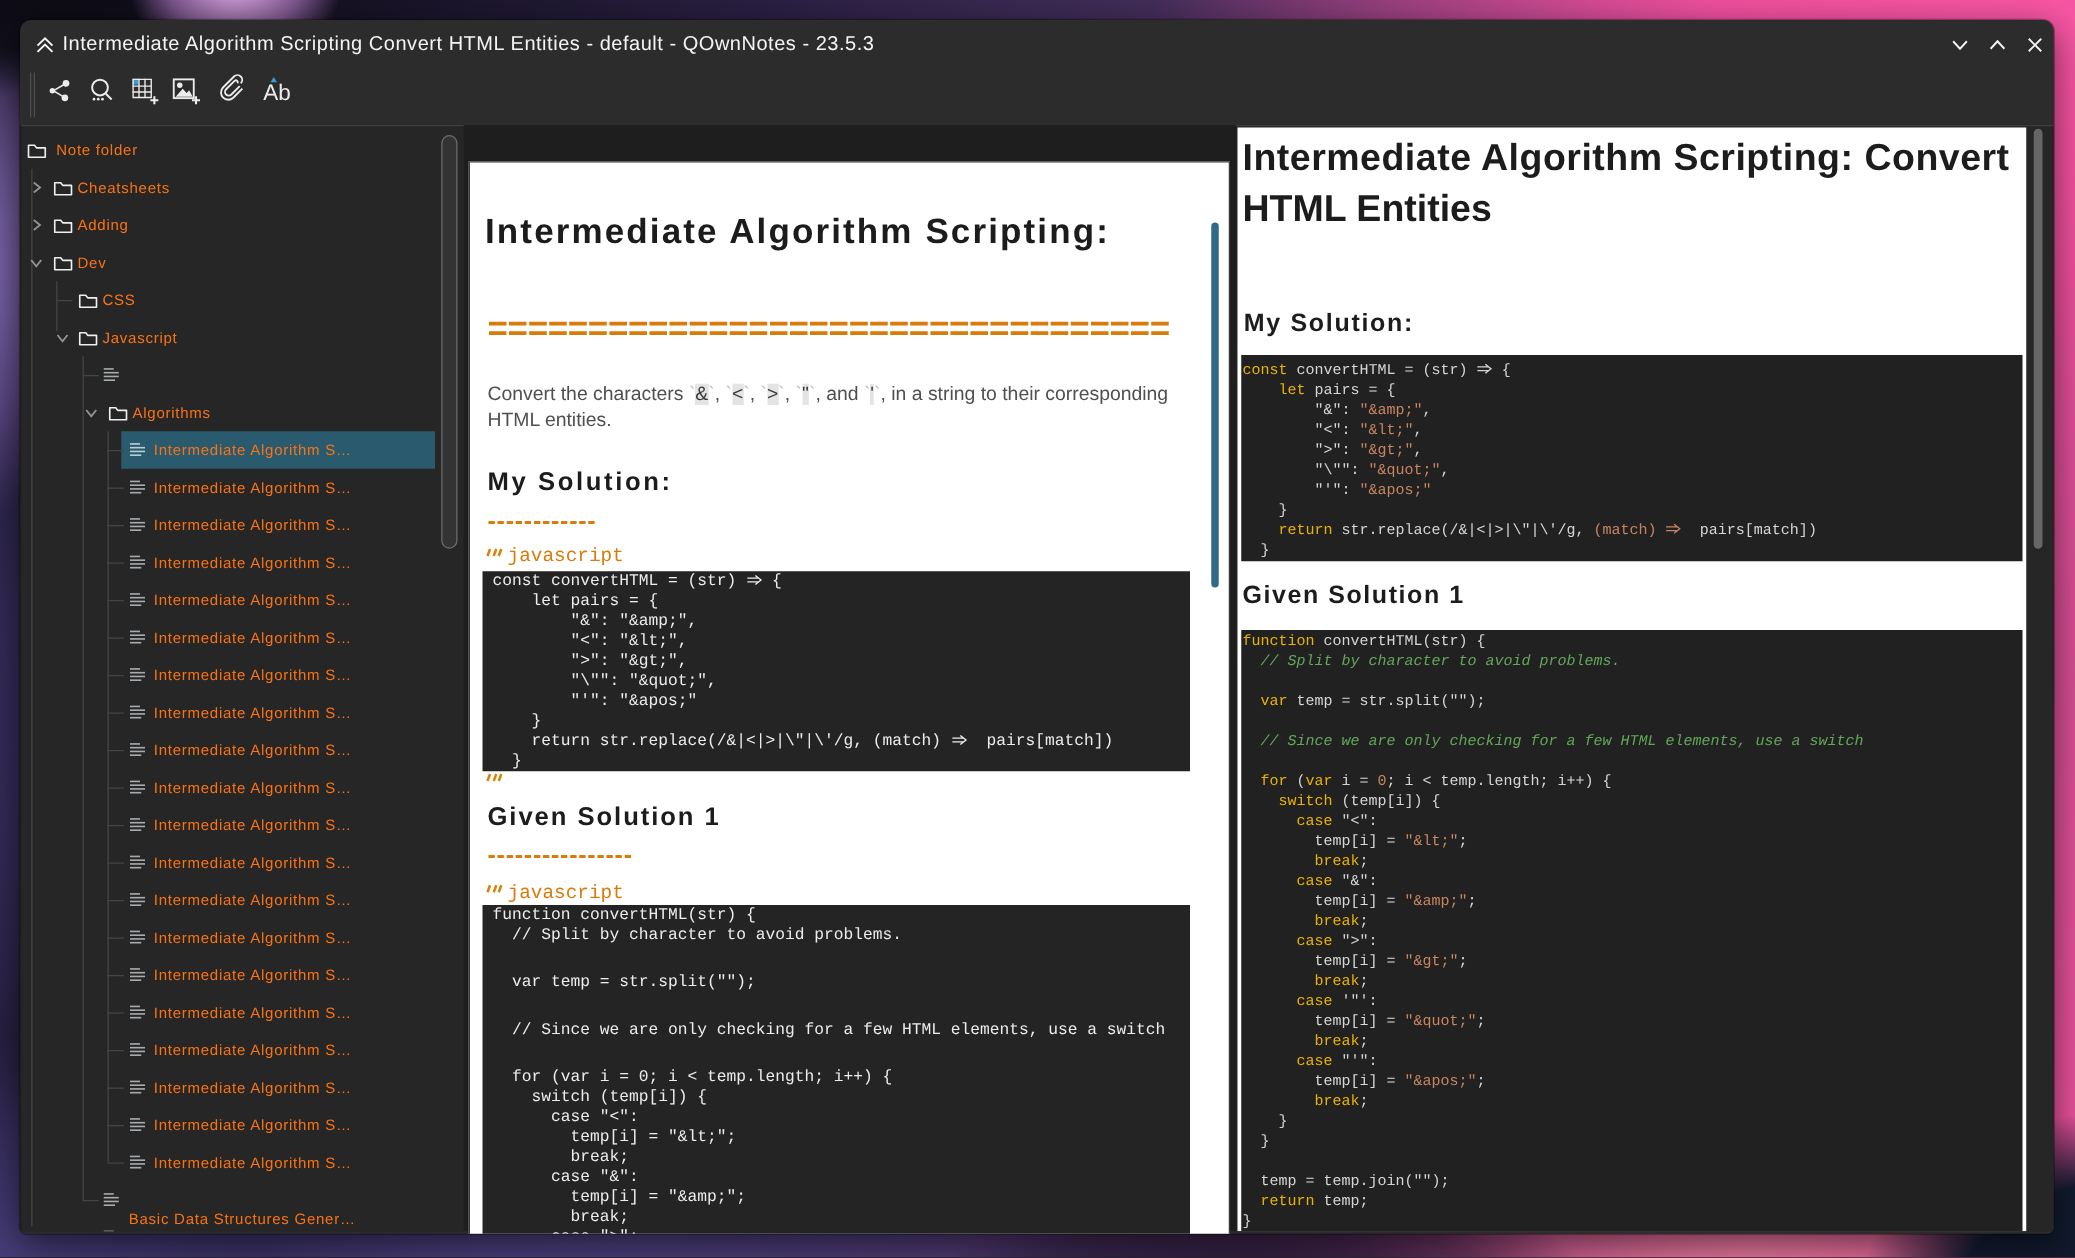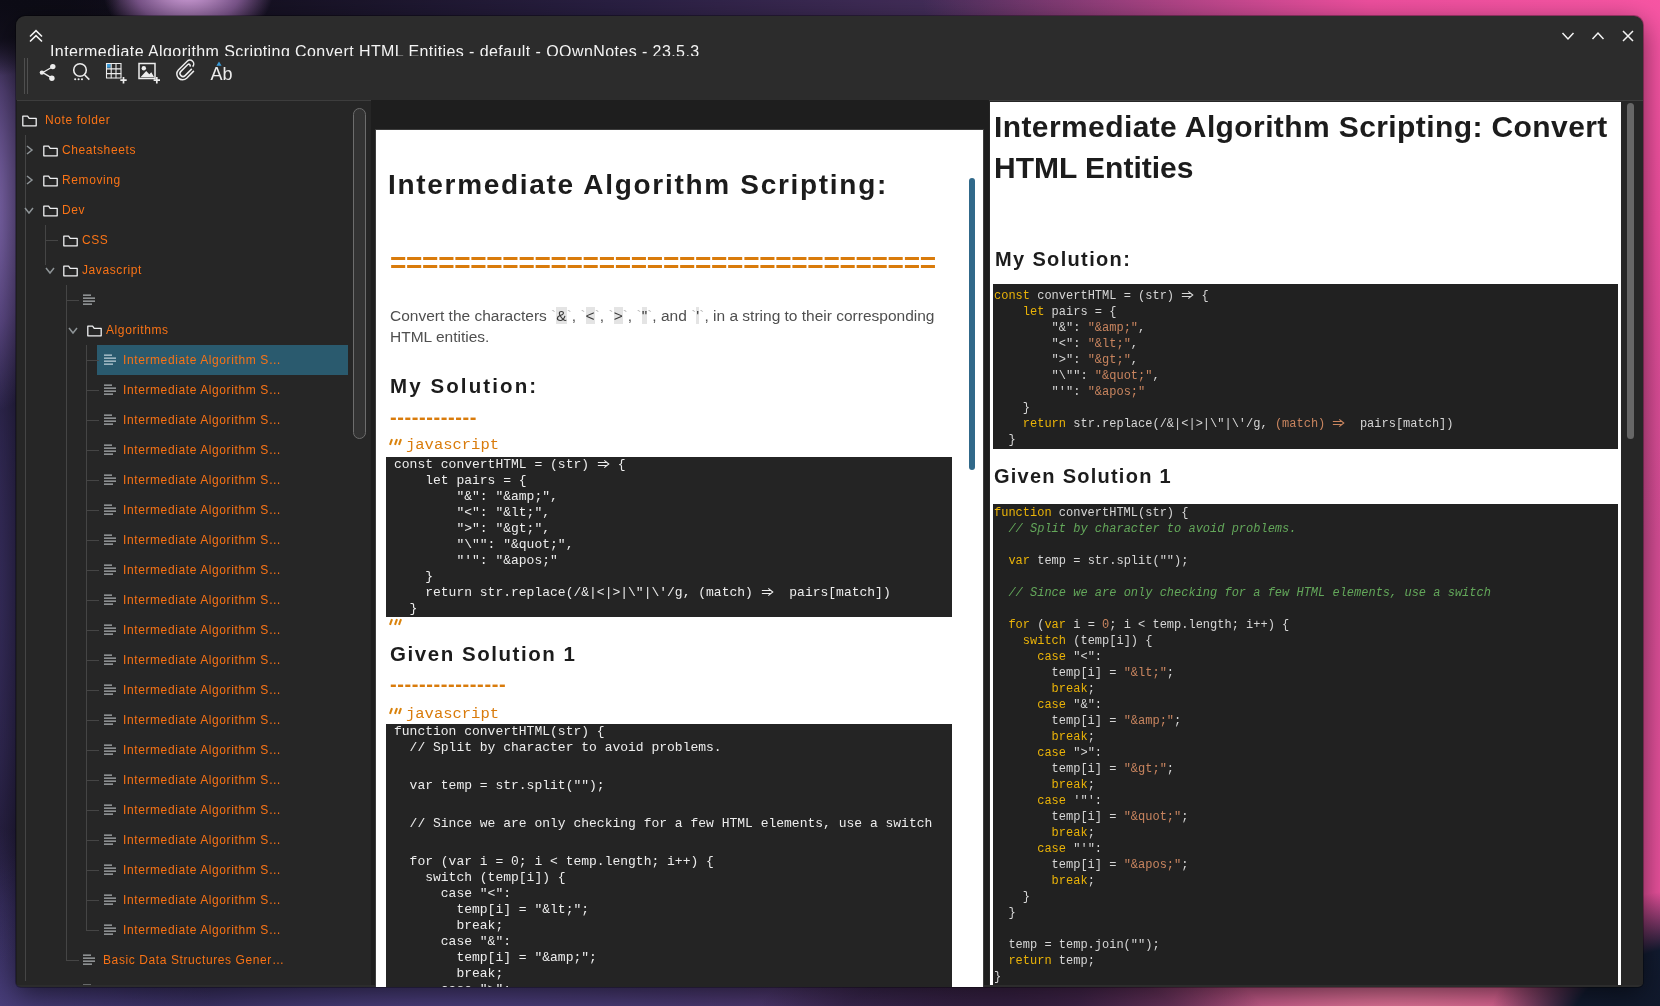--- a/index.html
+++ b/index.html
@@ -14,21 +14,21 @@
   radial-gradient(ellipse 230px 300px at -50px 205px, rgba(158,130,212,.95) 0%, rgba(135,105,188,.55) 45%, rgba(120,90,170,0) 72%),
   radial-gradient(ellipse 400px 580px at -130px 580px, rgba(82,68,138,.85) 0%, rgba(72,60,124,.5) 45%, rgba(60,50,105,0) 75%),
   radial-gradient(ellipse 340px 280px at -40px 1035px, rgba(90,78,152,.8) 0%, rgba(78,66,136,.45) 48%, rgba(70,58,120,0) 75%),
   radial-gradient(ellipse 1150px 820px at 109% -9%, #ff5aa8 0%, #ee4f9e 40%, rgba(220,70,150,0) 78%),
   radial-gradient(ellipse 760px 420px at 430px 1070px, rgba(86,74,146,.85) 0%, rgba(72,62,128,.45) 48%, rgba(60,52,110,0) 75%),
   linear-gradient(107deg, #0d0c16 0%, #141020 12%, #291f42 31%, #442e5a 48%, #68396d 64%, #9a4280 79%, #d24d94 91%, #f0529f 100%);
 }
 #win { position:absolute; left:16px; top:16px; width:1627px; height:971px;
   background:#2c2c2c; border-radius:9px 9px 5px 5px; overflow:hidden;
   box-shadow:0 8px 28px rgba(0,0,0,.55), 0 0 0 1px rgba(0,0,0,.30); }
-.title { position:absolute; left:34px; top:12px; font-size:16px; letter-spacing:0.42px; line-height:16px; color:#f4f4f4;margin-top:16px; }
+.title { position:absolute; left:34px; top:12px; font-size:16px; letter-spacing:0.42px; line-height:16px; color:#f4f4f4; }
 #toolbar { position:absolute; left:0; top:40px; width:100%; height:43px; background:#2c2c2c; }
 #toolsep { position:absolute; left:8px; top:2px; width:4px; height:36px; border-left:1px solid #4f4f4f; border-right:1px solid #4f4f4f; }
 #content { position:absolute; left:0; top:84px; width:1627px; height:885px; background:#1e1e1e; }
 #tree { position:absolute; left:1px; top:0px; width:354px; height:885px; background:#262626; border-top:1px solid #3d3d3d; overflow:hidden; font-size:12px; letter-spacing:0.6px; color:#f97316; }
 .trow { position:absolute; left:0; width:354px; height:30px; }
 .guide { position:absolute; width:1px; background:#454545; }
 .stub { position:absolute; top:15px; height:1px; background:#454545; }
 #treesb { position:absolute; left:336px; top:7px; width:13px; height:331px; border:1.5px solid #6d6d6d; border-radius:6.5px; background:#333333; }
 #editor { position:absolute; left:359px; top:0px; width:609px; height:972px; background:#ffffff; border:1px solid #3d3d3d; overflow:hidden;margin-top:29px; }
 #edsb { position:absolute; left:593px; top:48px; width:6px; height:292px; border-radius:3px; background:#31698a; }
@@ -133,21 +133,21 @@
             </svg></span>
           <span style="position:absolute;left:45px;top:0;line-height:30px">Cheatsheets</span>
         </div>
 <div class="trow" style="top:64px">
           <span style="position:absolute;left:6px;top:9px"><svg width="12" height="12" viewBox="0 0 12 12">
               <path d="M4 2 L9 6 L4 10" fill="none" stroke="#8f9598" stroke-width="1.5"></path>
             </svg></span>
           <span style="position:absolute;left:25px;top:7px"><svg width="17" height="17" viewBox="0 0 17 17">
               <path d="M1.8 13.8 V4.2 h4.8 l1.6 2.1 h7 v7.5 z" fill="none" stroke="#eff0f1" stroke-width="1.3" stroke-linejoin="round"></path>
             </svg></span>
-          <span style="position:absolute;left:45px;top:0;line-height:30px">Removing</span>
+          <span style="position:absolute;left:45px;top:0;line-height:30px">Adding</span>
         </div>
 <div class="trow" style="top:124px">
           <div class="stub" style="left:28px;width:13px"></div>
           <span style="position:absolute;left:45px;top:7px"><svg width="17" height="17" viewBox="0 0 17 17">
               <path d="M1.8 13.8 V4.2 h4.8 l1.6 2.1 h7 v7.5 z" fill="none" stroke="#eff0f1" stroke-width="1.3" stroke-linejoin="round"></path>
             </svg></span>
           <span style="position:absolute;left:65px;top:0;line-height:30px">CSS</span>
         </div>
 <div class="trow" style="top:94px">
           <span style="position:absolute;left:6px;top:9px"><svg width="12" height="12" viewBox="0 0 12 12">
@@ -386,21 +386,21 @@
           <span style="position:absolute;left:106px;top:0;line-height:30px">Intermediate Algorithm S…</span>
         </div>
 <div class="trow" style="top:844px">
           <div class="stub" style="left:49px;width:13px"></div>
           <span style="position:absolute;left:65px;top:8px"><svg width="15" height="15" viewBox="0 0 15 15">
               <rect x="1" y="1.5" width="8" height="1.3" fill="#a7abad"></rect>
               <rect x="1" y="4.5" width="12" height="1.3" fill="#a7abad"></rect>
               <rect x="1" y="7.5" width="12" height="1.3" fill="#a7abad"></rect>
               <rect x="1" y="10.5" width="9" height="1.3" fill="#a7abad"></rect>
             </svg></span>
-          <span style="position:absolute;left:86px;top:0;line-height:30px">Basic Data Structures Gener…</span>
+          <span style="position:absolute;left:86px;top:15px;line-height:30px">Basic Data Structures Gener…</span>
         </div>
 <div class="trow" style="top:874px">
           <span style="position:absolute;left:65px;top:8px"><svg width="15" height="15" viewBox="0 0 15 15">
               <rect x="1" y="1.5" width="8" height="1.3" fill="#a7abad"></rect>
               <rect x="1" y="4.5" width="12" height="1.3" fill="#a7abad"></rect>
               <rect x="1" y="7.5" width="12" height="1.3" fill="#a7abad"></rect>
               <rect x="1" y="10.5" width="9" height="1.3" fill="#a7abad"></rect>
             </svg></span>
           <span style="position:absolute;left:86px;top:0;line-height:30px">Basic Data Structures G…</span>
         </div>

